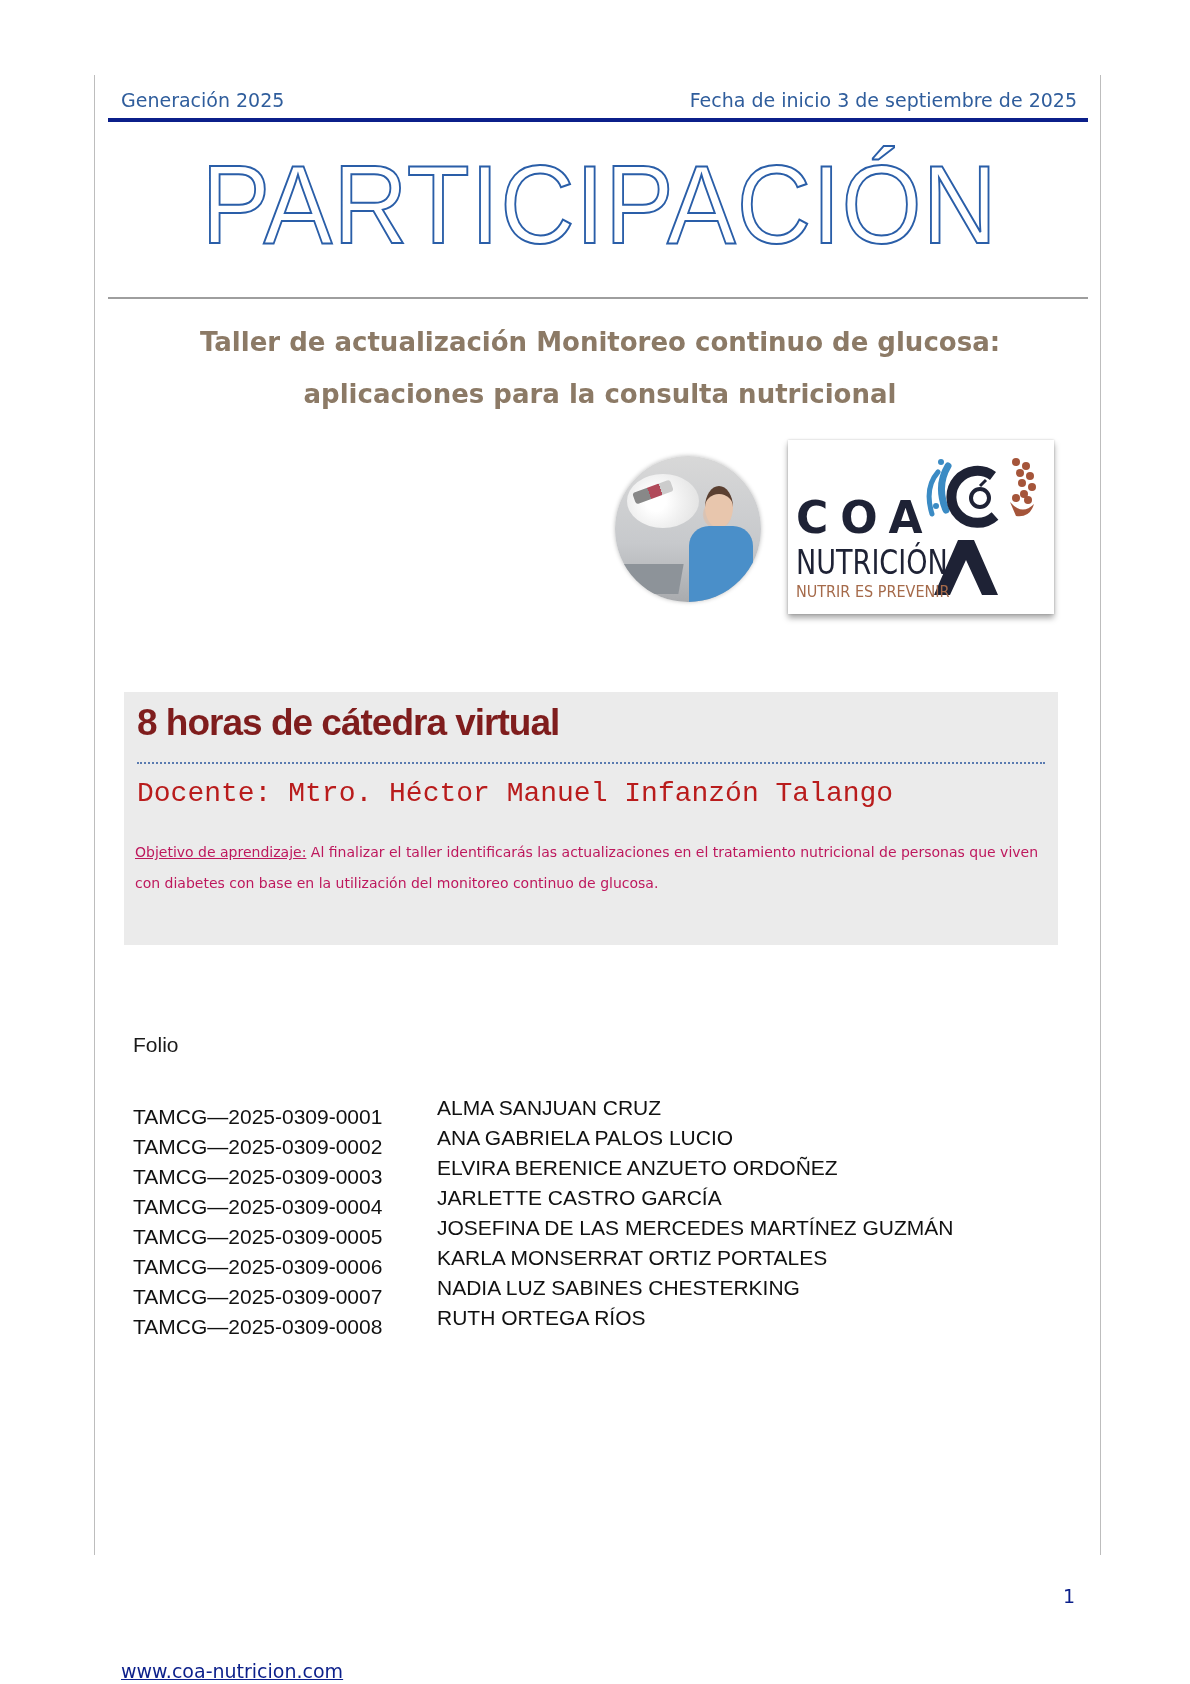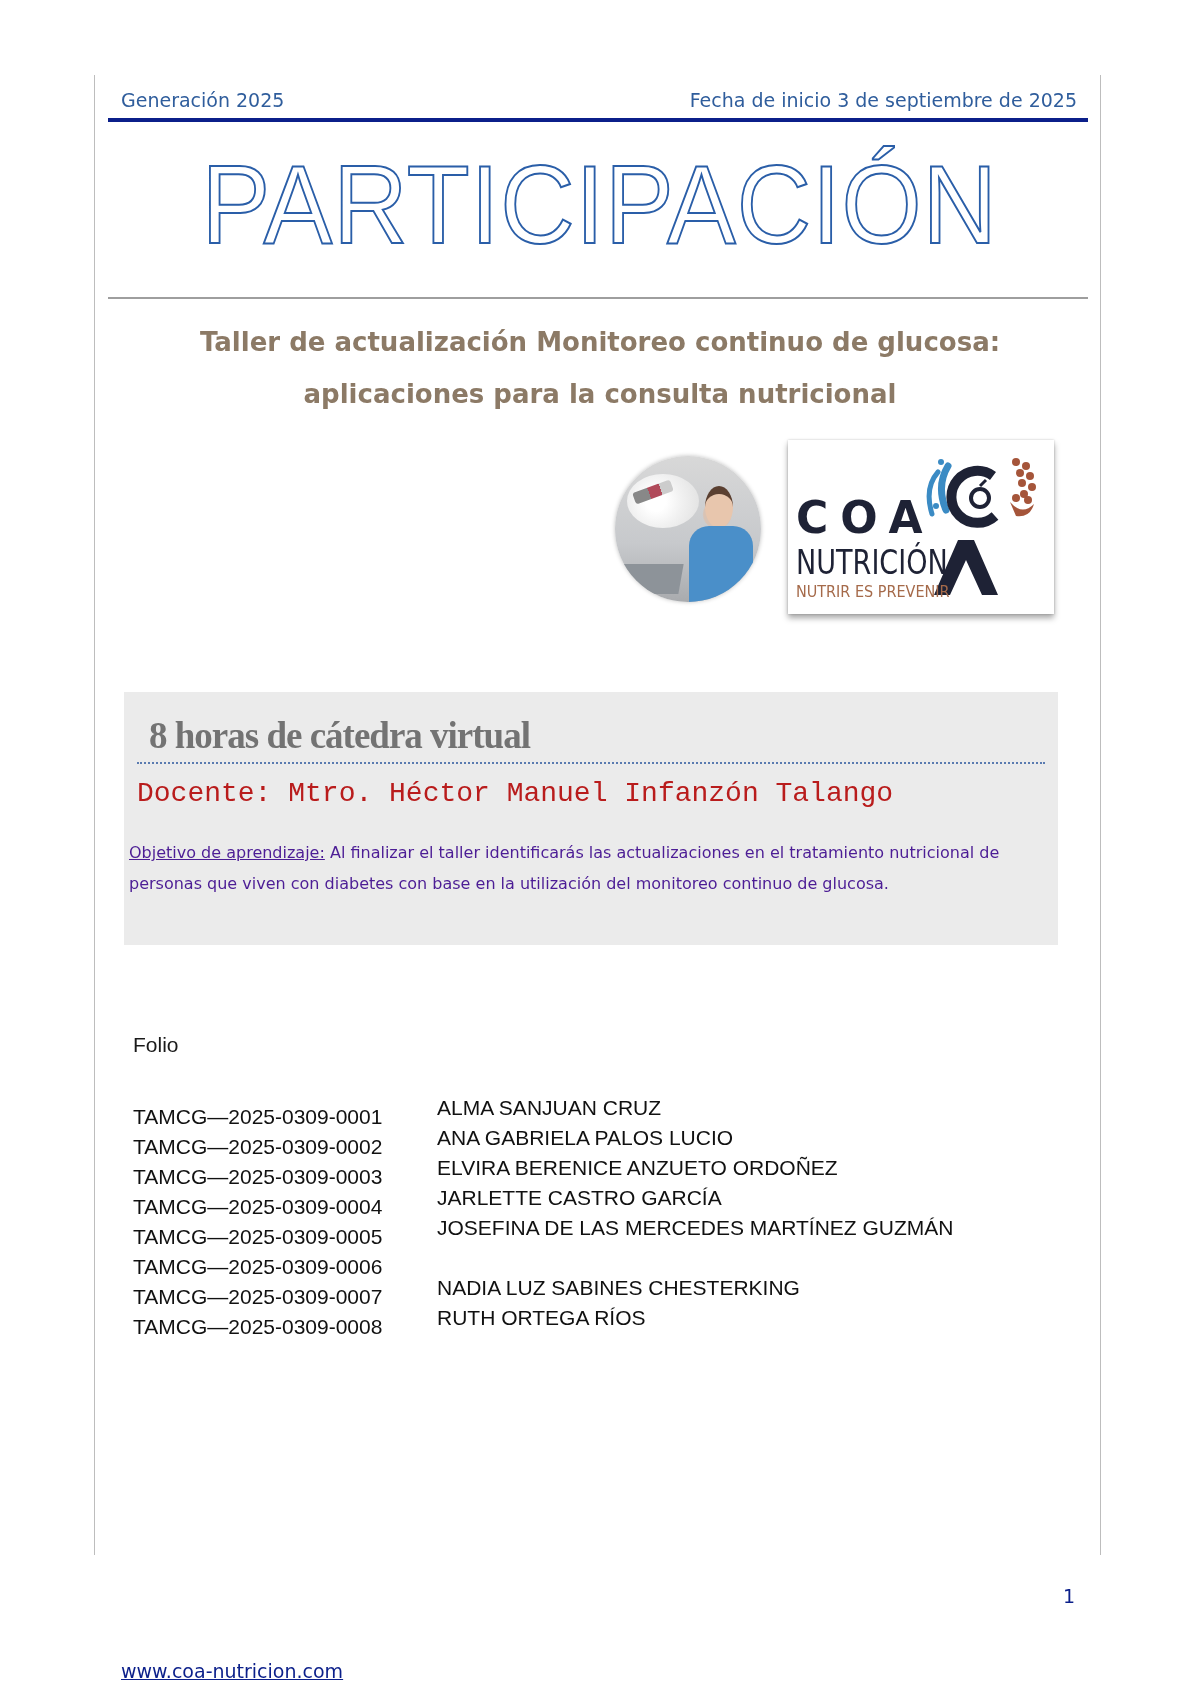--- a/index.html
+++ b/index.html
@@ -22,24 +22,24 @@
   .photo .person { position: absolute; left: 70px; top: 30px; width: 70px; height: 120px; }
   .photo .head { position: absolute; left: 20px; top: 0; width: 28px; height: 34px; border-radius: 50%; background: #e8c6ad; border-top: 8px solid #5a3f30; }
   .photo .body { position: absolute; left: 4px; top: 40px; width: 64px; height: 80px; border-radius: 20px 20px 0 0; background: #4a8fc9; }
   .photo .laptop { position: absolute; left: 6px; top: 108px; width: 60px; height: 30px; background: #8d9399; transform: skewX(-10deg); }
   .logo { position: absolute; left: 788px; top: 440px; width: 266px; height: 174px; background: #ffffff; box-shadow: 0 4px 6px rgba(0,0,0,0.35), 0 0 2px rgba(0,0,0,0.2); }
   .logo .coa { position: absolute; left: 8px; top: 52px; font-size: 44px; font-weight: bold; letter-spacing: 12px; color: #1e2235; font-family: "DejaVu Sans", sans-serif; }
   .logo .nut { position: absolute; left: 8px; top: 103px; font-size: 33px; color: #1e2235; font-family: "DejaVu Sans", sans-serif; transform: scaleX(0.82); transform-origin: left; }
   .logo .tag { position: absolute; left: 8px; top: 142px; font-size: 16px; color: #a56a4a; font-family: "DejaVu Sans", sans-serif; transform: scaleX(0.9); transform-origin: left; }
   .logo svg { position: absolute; left: 0; top: 0; }
   .box { position: absolute; left: 124px; top: 692px; width: 934px; height: 253px; background: #ebebeb; }
-  .box h2 { position: absolute; left: 13px; top: 10px; margin: 12px; font-family: Liberation Serif, serif; font-weight: bold; font-size: 37px; color: #737373; letter-spacing: -1px; }
+  .box h2 { position: absolute; left: 13px; top: 10px; margin: 0; font-family: Liberation Sans, sans-serif; font-weight: bold; font-size: 37px; color: #7f1d1d; letter-spacing: -1px; }
   .box .dots { position: absolute; left: 13px; top: 70px; width: 908px; border-top: 2px dotted #5a7bb0; }
   .box .docente { position: absolute; left: 13px; top: 86px; font-size: 28px; color: #b91c1c; font-family: Liberation Mono, monospace; font-weight: 300; }
-  .box .obj { position: absolute; left: 5px; top: 145px; width: 910px; font-size: 16px; line-height: 31px; color: #4c1d95; font-family: "DejaVu Sans", sans-serif; }
+  .box .obj { position: absolute; left: 11px; top: 145px; width: 910px; font-size: 14px; line-height: 31px; color: #be185d; font-family: "DejaVu Sans", sans-serif; }
   .box .obj u { text-decoration: underline; }
   .folio { position: absolute; left: 133px; top: 1033px; font-size: 21px; color: #1a1a1a; font-family: "Liberation Sans", sans-serif; }
   .list { position: absolute; left: 133px; top: 1093px; font-size: 21px; color: #111; font-family: "Liberation Sans", sans-serif; }
   .row { height: 30px; line-height: 30px; display: flex; white-space: nowrap; }
   .row .code { width: 304px; margin-top: 9px; }
   .footer-link { position: absolute; left: 121px; top: 1660px; font-size: 19px; color: #0b1f8a; text-decoration: underline; font-family: "DejaVu Sans", sans-serif; }
   .page-num { position: absolute; left: 1063px; top: 1585px; font-size: 19px; color: #0b1f8a; font-family: "DejaVu Sans", sans-serif; }
 </style>
 </head>
 <body>
@@ -122,20 +122,21 @@
   <div class="row">
       <span class="code">TAMCG—2025-0309-0004</span>
       <span>JARLETTE CASTRO GARCÍA</span>
     </div>
   <div class="row">
       <span class="code">TAMCG—2025-0309-0005</span>
       <span>JOSEFINA DE LAS MERCEDES MARTÍNEZ GUZMÁN</span>
     </div>
   <div class="row">
       <span class="code">TAMCG—2025-0309-0006</span>
+      <span>KARLA MONSERRAT ORTIZ PORTALES</span>
     </div>
   <div class="row">
       <span class="code">TAMCG—2025-0309-0007</span>
       <span>NADIA LUZ SABINES CHESTERKING</span>
     </div>
   <div class="row">
       <span class="code">TAMCG—2025-0309-0008</span>
       <span>RUTH ORTEGA RÍOS</span>
     </div>
 </div>

